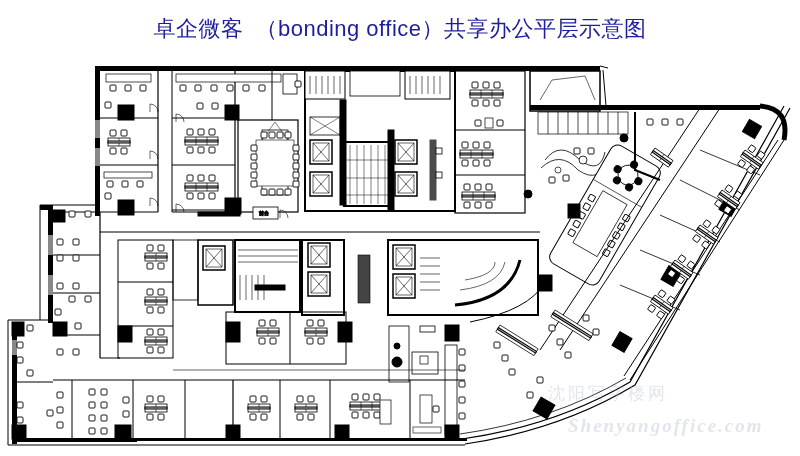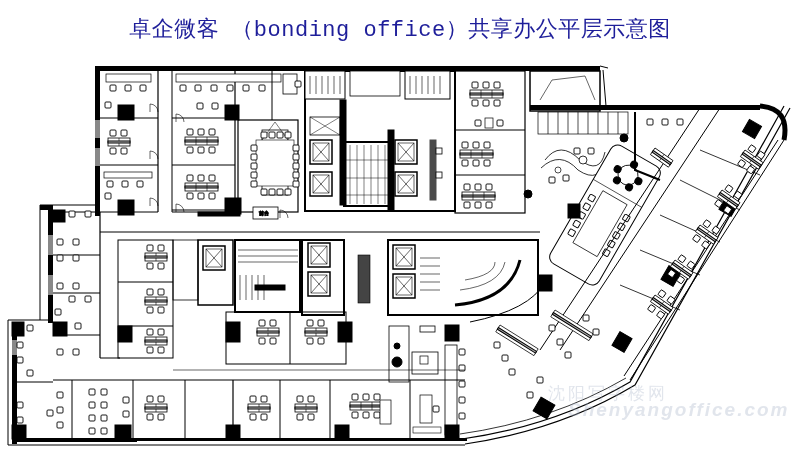--- a/index.html
+++ b/index.html
@@ -1,29 +1,29 @@
 <!DOCTYPE html>
 <html><head>
 <meta charset="utf-8">
 <style>
   html, body { margin: 0; padding: 0; background: #ffffff; }
   body { width: 800px; height: 456px; position: relative; overflow: hidden; font-family: "DejaVu Sans", sans-serif; }
   .title {
     position: absolute; left: 0; top: 14px; width: 800px; text-align: center;
     font-size: 22px; color: #1e1e9a; letter-spacing: 0.5px; white-space: nowrap;
   }
-  .title .en { font-family: Liberation Mono, monospace; margin-left: 12px; }
+  .title .en { font-family: Liberation Sans, sans-serif; margin-left: 12px; }
   svg.plan { position: absolute; left: 0; top: 0; }
   .wm-cn {
     position: absolute; left: 540px; top: 382px; font-size: 17px; color: rgba(170,180,200,0.35);
     letter-spacing: 3px; white-space: nowrap; font-family: "DejaVu Sans", sans-serif; margin-left: 8px;
   }
   .wm-en {
-    position: absolute; left: 568px; top: 399px; font-size: 19px; font-weight: bold; font-style: italic;
-    color: rgba(170,180,200,0.35); letter-spacing: 2px; white-space: nowrap; font-family: Liberation Sans, sans-serif;
+    position: absolute; left: 568px; top: 415px; font-size: 19px; font-weight: bold; font-style: italic;
+    color: rgba(170,180,200,0.35); letter-spacing: 2px; white-space: nowrap; font-family: Liberation Serif, serif;
   }
   .small-label { font-size: 5px; fill: #000; font-family: "DejaVu Sans", sans-serif; }
 </style>
 </head>
 <body>
 
 <div class="title">
   <span>卓企微客</span><span class="en">（bonding office）</span><span>共享办公平层示意图</span>
 </div>
 

